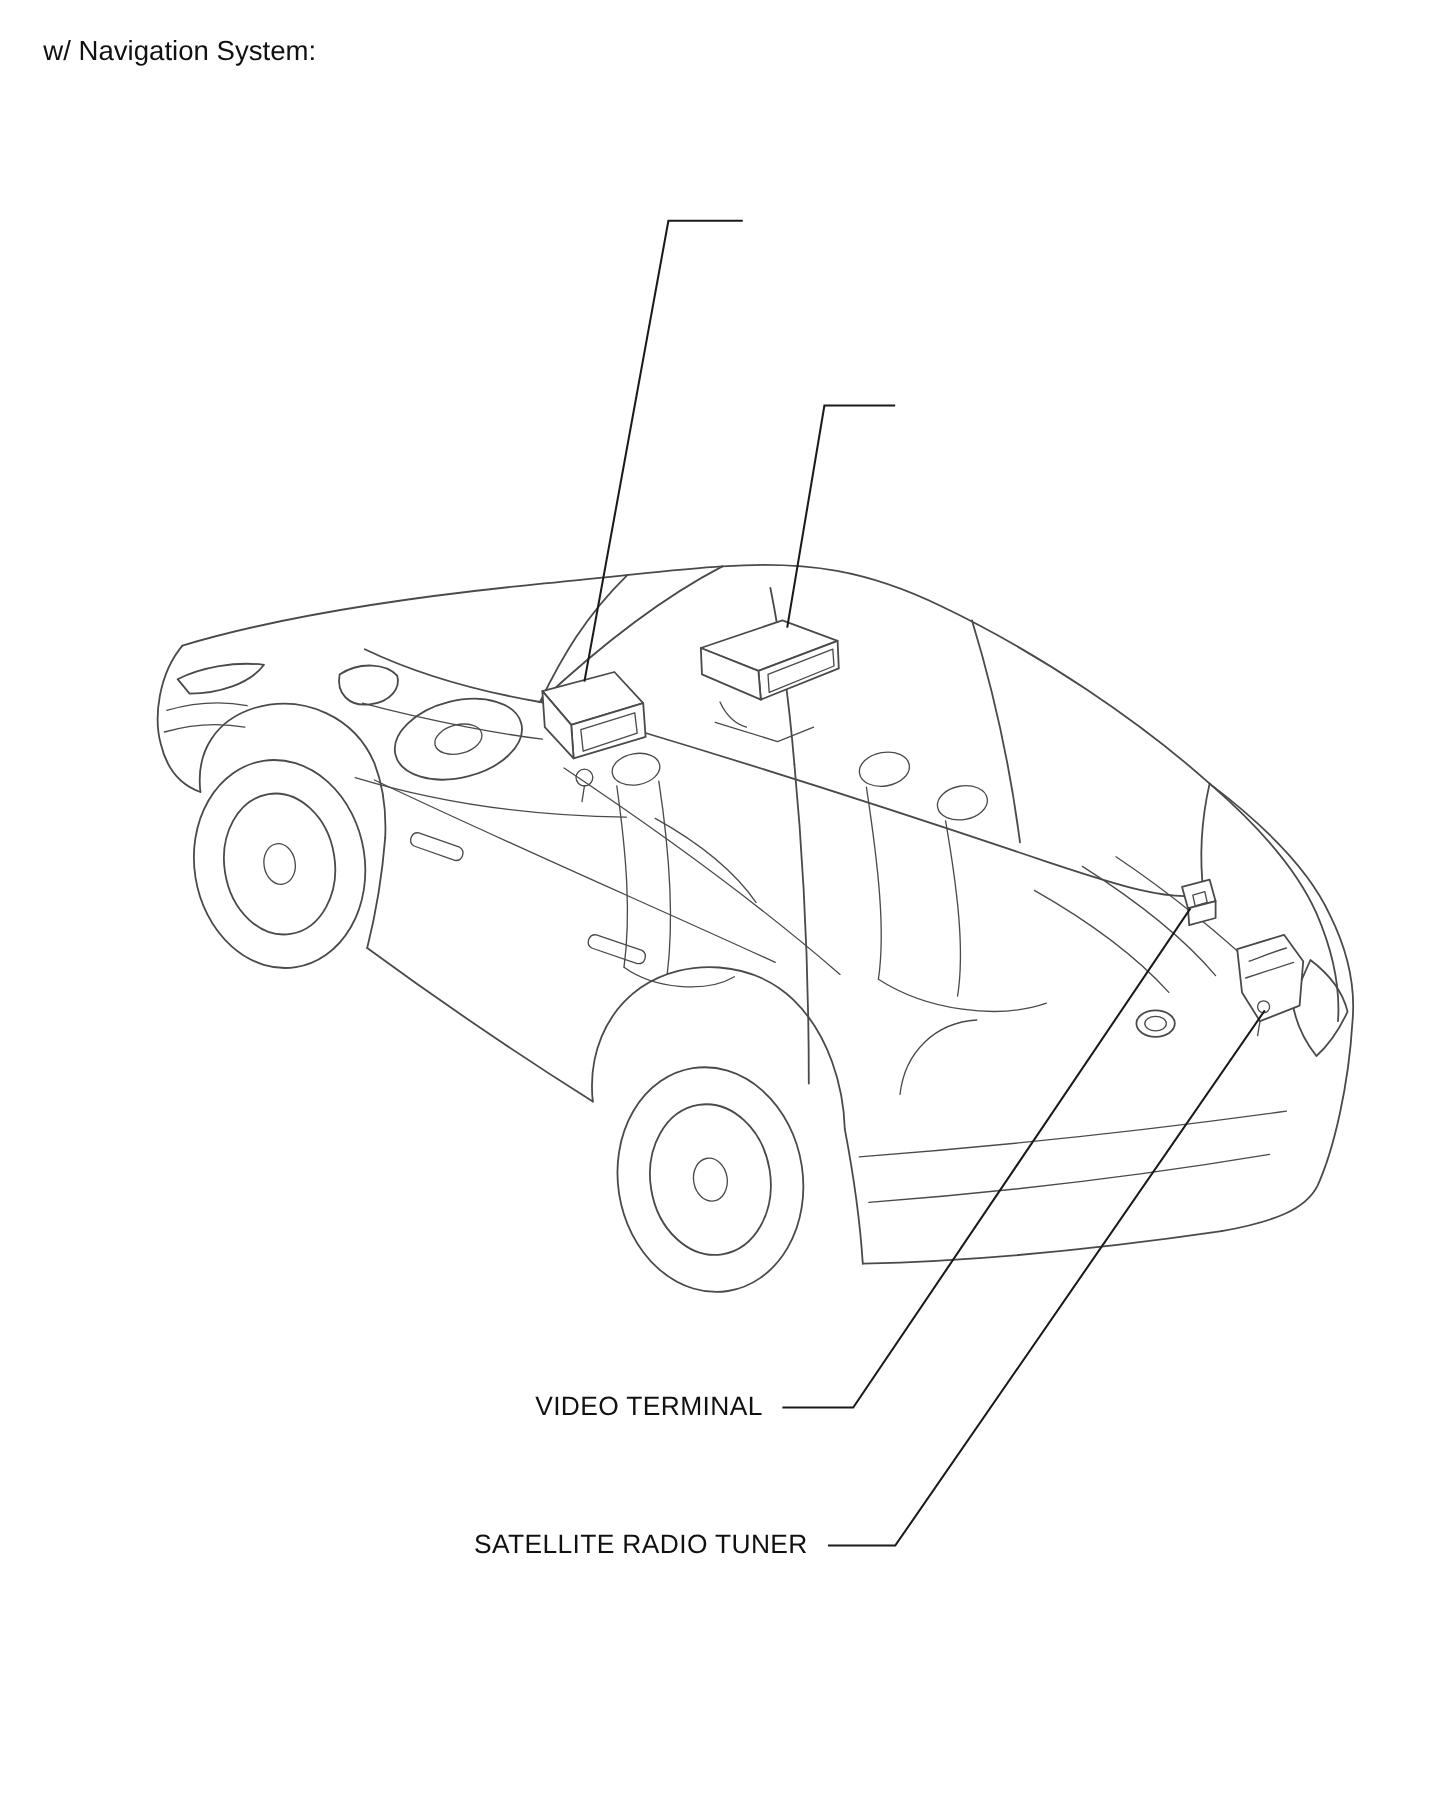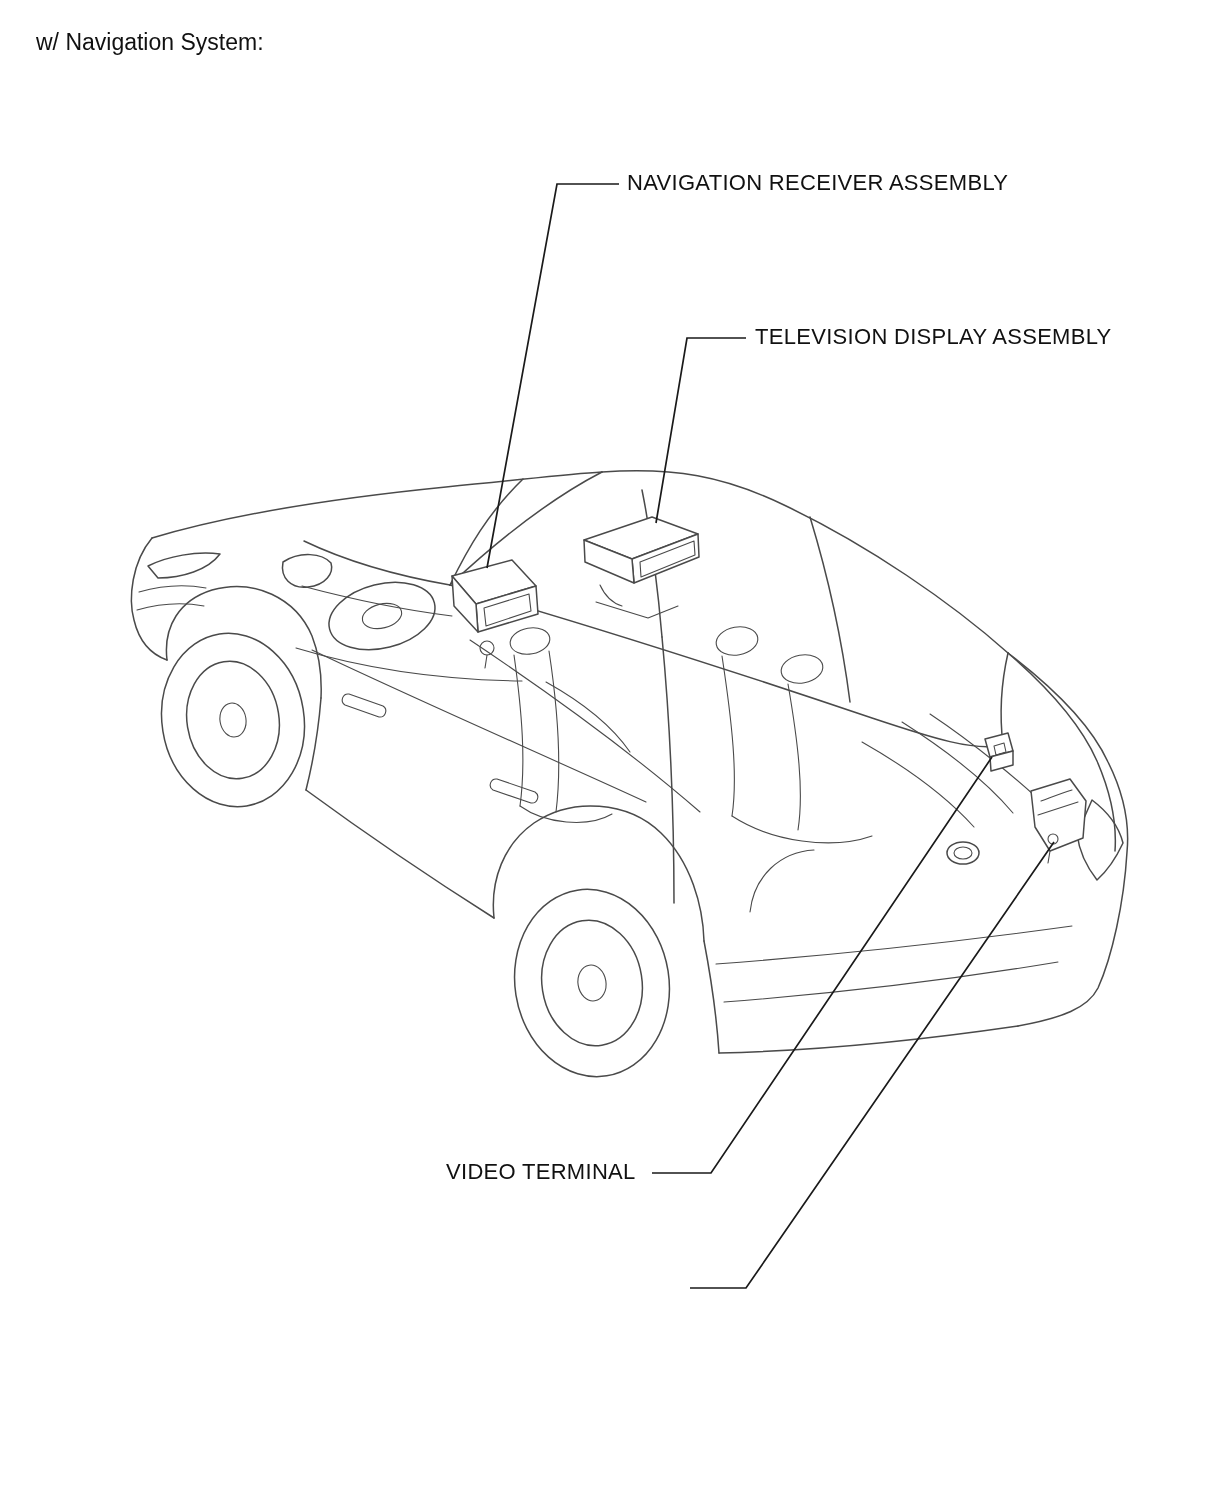--- a/index.html
+++ b/index.html
@@ -195,21 +195,20 @@
       </g>
 
       <g>
         <path class="leader" d="M619,184 L557,184 L487,568"></path>
         <path class="leader" d="M746,338 L687,338 L656,523"></path>
         <path class="leader" d="M652,1173 L711,1173 L992,757"></path>
         <path class="leader" d="M690,1288 L746,1288 L1054,842"></path>
       </g>
     </svg>
 
-    <div class="label l-nav">NAVIGATION RECEIVER ASSEMBLY</div>
-
-    <div class="label l-tv">TELEVISION DISPLAY ASSEMBLY</div>
+
 
     <div class="label l-vt">VIDEO TERMINAL</div>
 
+    <div class="label l-sat">SATELLITE RADIO TUNER</div>
 
   </div>
 </div>
 
 </body></html>

